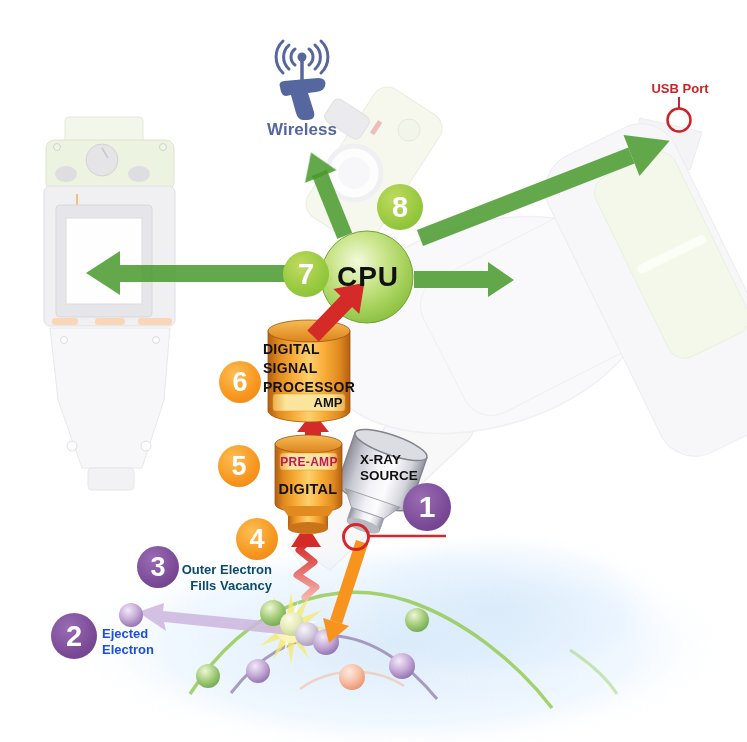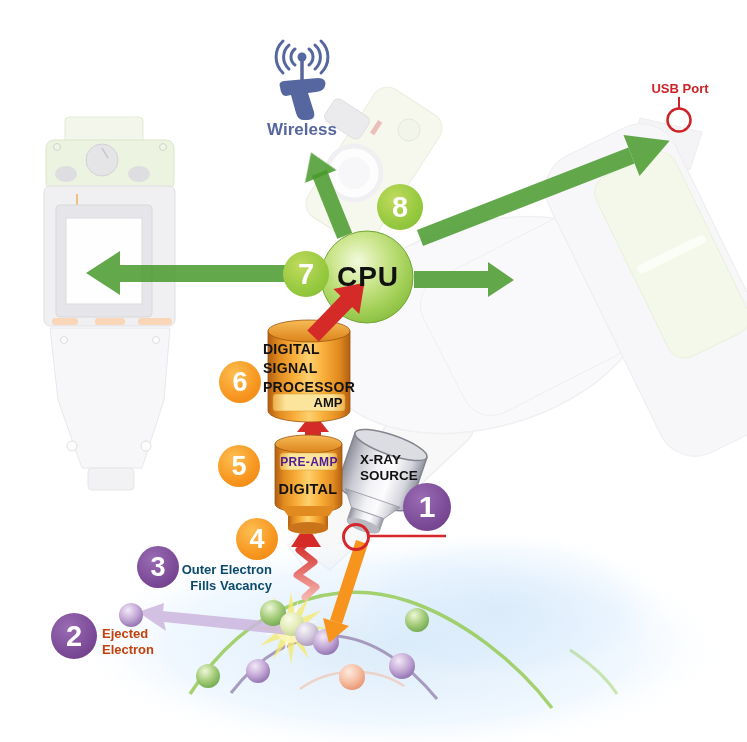--- a/index.html
+++ b/index.html
@@ -7,26 +7,26 @@
          font-family:"Liberation Sans",sans-serif;}
   .stage svg{position:absolute;left:0;top:0;}
   .lbl{position:absolute;font-weight:bold;white-space:nowrap;}
   .centered{transform:translateX(-50%);text-align:left;}
   .lbl span{display:block;}
   .wireless{color:#56669e;font-size:17px;}
   .usb{color:#cc2328;font-size:13px;}
   .cpu{color:#111;font-size:28px;letter-spacing:1px;}
   .dsp{color:#111;font-size:14px;line-height:19px;letter-spacing:.3px;}
   .amp{color:#111;font-size:13px;}
-  .preamp{color:#4c1d95;font-size:12px;letter-spacing:.3px;border-radius:6px;}
+  .preamp{color:#be185d;font-size:12px;letter-spacing:.3px;border-radius:6px;}
   .detector{color:#111;font-size:14.5px;letter-spacing:.3px;}
   .xsource{color:#111;font-size:13.5px;line-height:16px;}
   .shutter{color:#cc2328;font-size:13px;line-height:16px;}
   .outer{color:#0c4a6e;font-size:13px;line-height:16px;width:122px;text-align:right;}
-  .ejected{color:#c2410c;font-size:13px;line-height:15.5px;}
+  .ejected{color:#1d4ed8;font-size:13px;line-height:15.5px;}
   .step{position:absolute;border-radius:50%;display:flex;align-items:center;justify-content:center;
         color:#fff;font-weight:bold;}
   .step.purple{background:radial-gradient(circle at 38% 32%,#9a6cb4,#7b4a97 62%,#67397f);}
   .step.orange{background:radial-gradient(circle at 38% 32%,#fcbf52,#f7941d 62%,#e8860f);}
   .step.green {background:radial-gradient(circle at 38% 32%,#c0da5e,#94c83d 62%,#83b732);}
 </style>
 </head>
 <body>
 
 <div class="stage">

